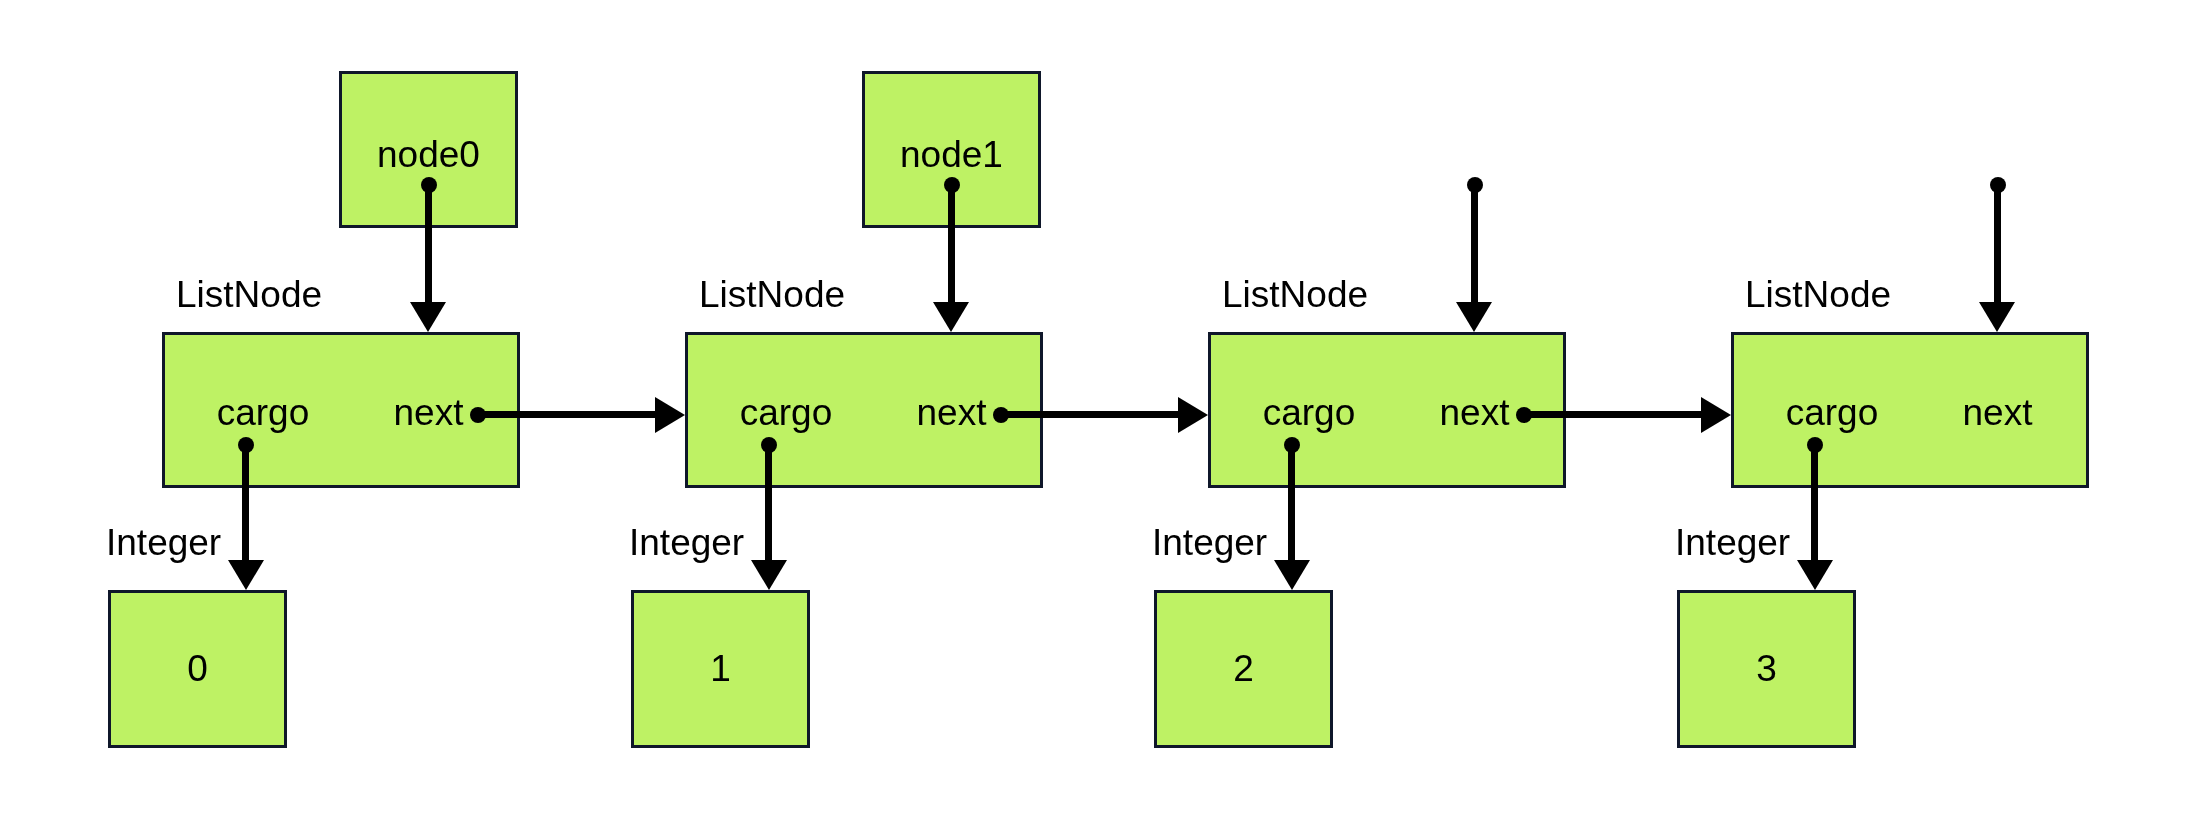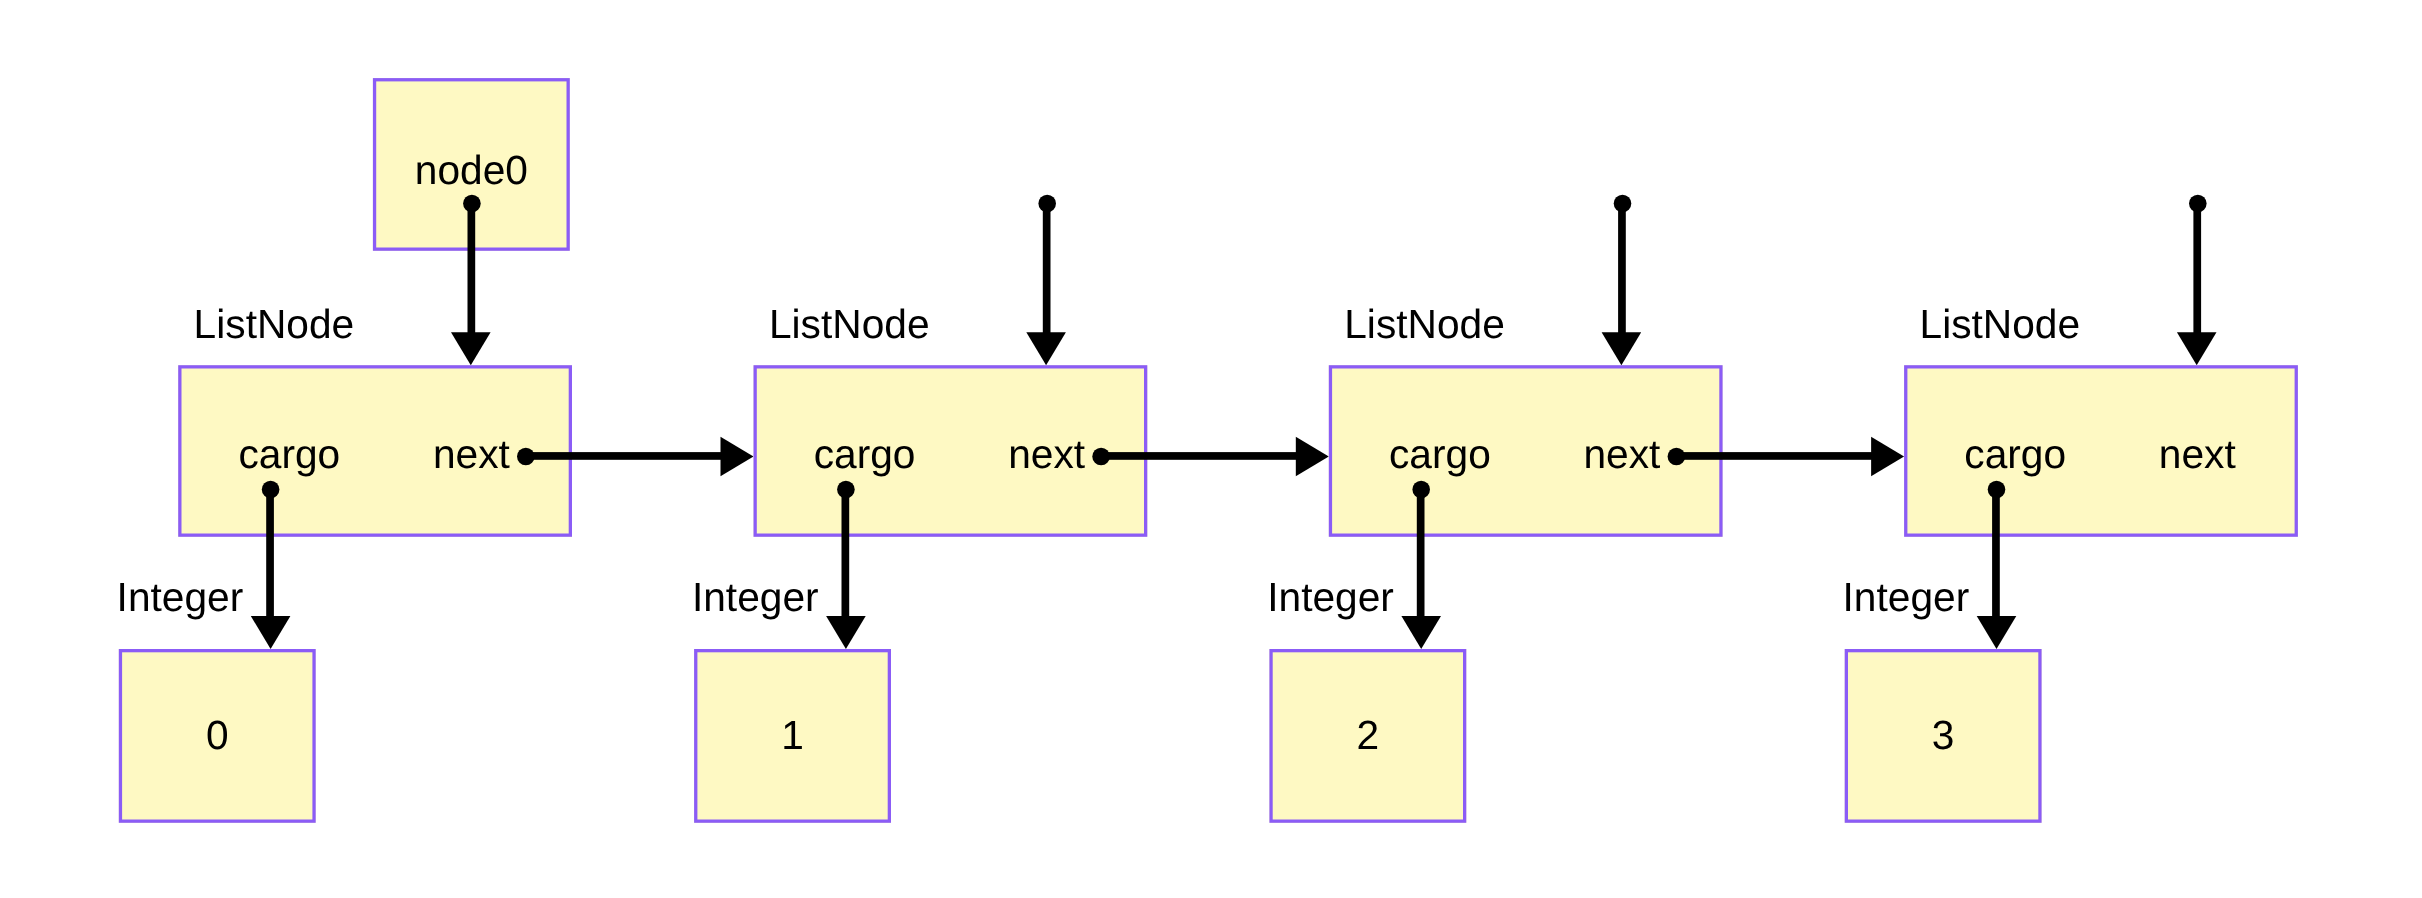--- a/index.html
+++ b/index.html
@@ -11,22 +11,22 @@
     overflow: hidden;
     font-family: "Liberation Sans", sans-serif;
     color: #000000;
   }
   .group { position: absolute; top: 0; width: 523px; height: 816px; }
   .g0 { left: 0px; } .g1 { left: 523px; } .g2 { left: 1046px; } .g3 { left: 1569px; }
 
   .box {
     position: absolute;
     box-sizing: border-box;
-    background: #fef9c3;
-    border: 3px solid #8b5cf6;
+    background: #bef264;
+    border: 3px solid #0f172a;
   }
   .node-box    { left: 339px; top: 71px;  width: 179px; height: 157px; }
   .listnode-box{ left: 162px; top: 332px; width: 358px; height: 156px; }
   .integer-box { left: 108px; top: 590px; width: 179px; height: 158px;
                  display: flex; align-items: center; justify-content: center; }
 
   .box-label {
     position: absolute; left: 0; right: 0; top: 56px; height: 50px;
     line-height: 50px; text-align: center; font-size: 37px;
   }
@@ -99,20 +99,23 @@
     <div class="shaft-h next-arrow-shaft"></div>
     <div class="head-right next-arrow-head"></div>
 
     <div class="class-label integer-label">Integer</div>
     <div class="box integer-box">
       <div class="int-value">0</div>
     </div>
   </div>
 
   <div class="group g1">
+    <div class="box node-box">
+      <div class="box-label">node1</div>
+    </div>
     <div class="dot node-dot"></div>
     <div class="shaft-v node-arrow-shaft"></div>
     <div class="head-down node-arrow-head"></div>
 
     <div class="class-label listnode-label">ListNode</div>
     <div class="box listnode-box"></div>
     <div class="field-label cargo-label">cargo</div>
     <div class="field-label next-label">next</div>
 
     <div class="dot cargo-dot"></div>

